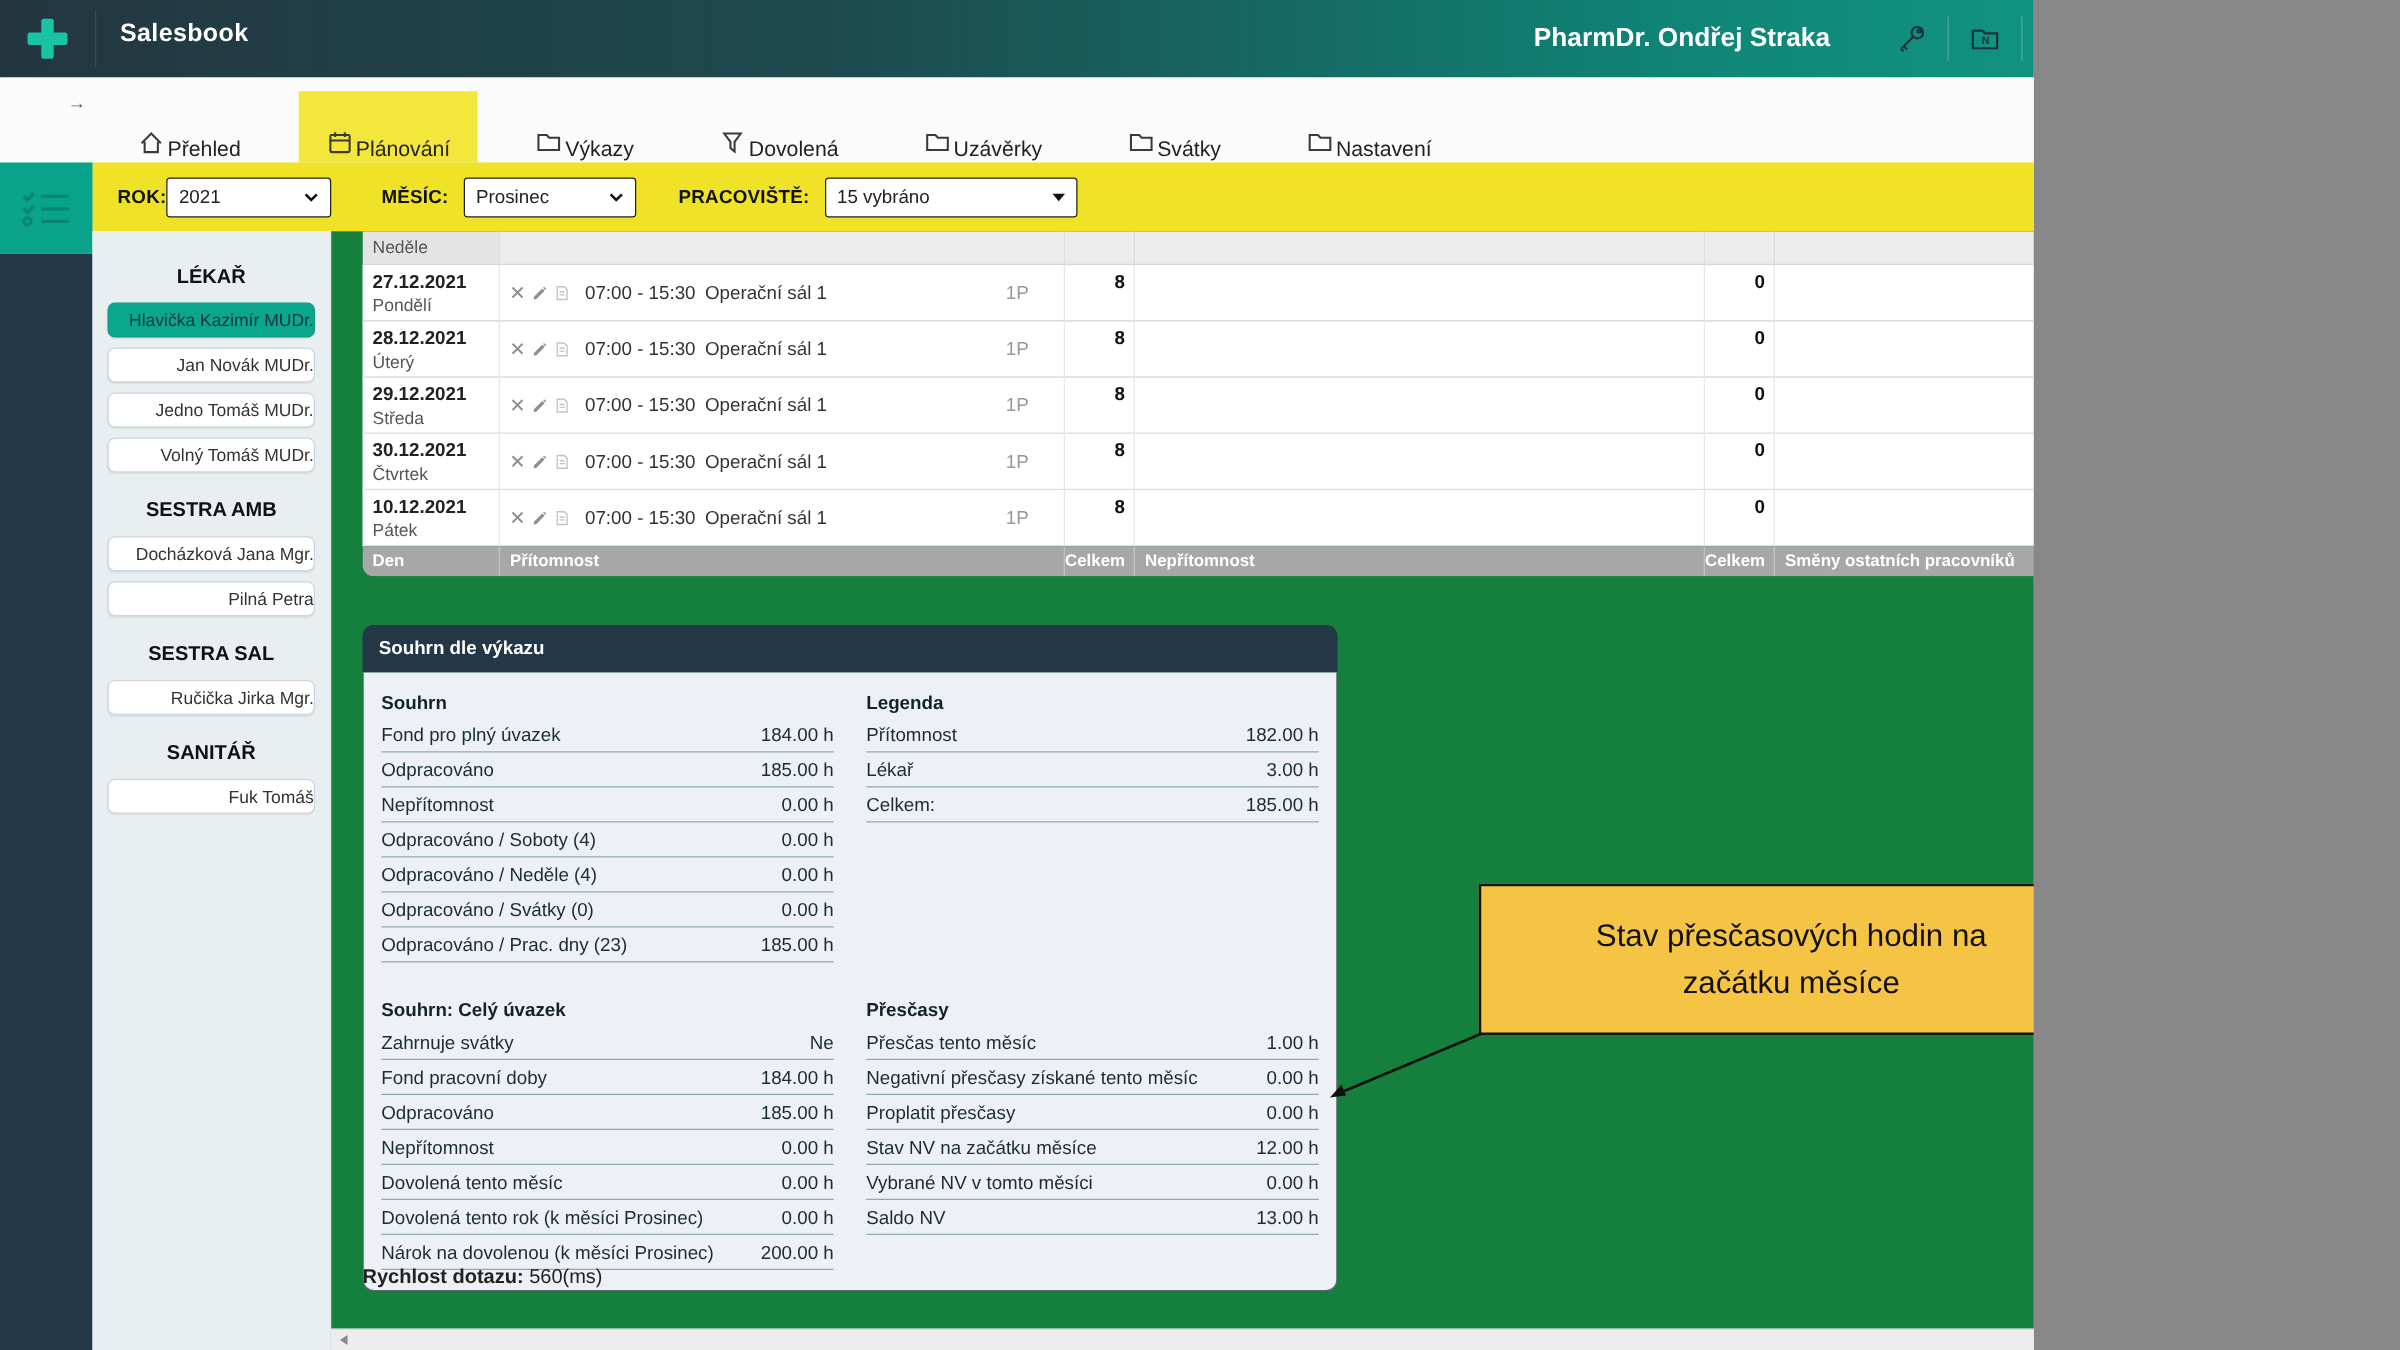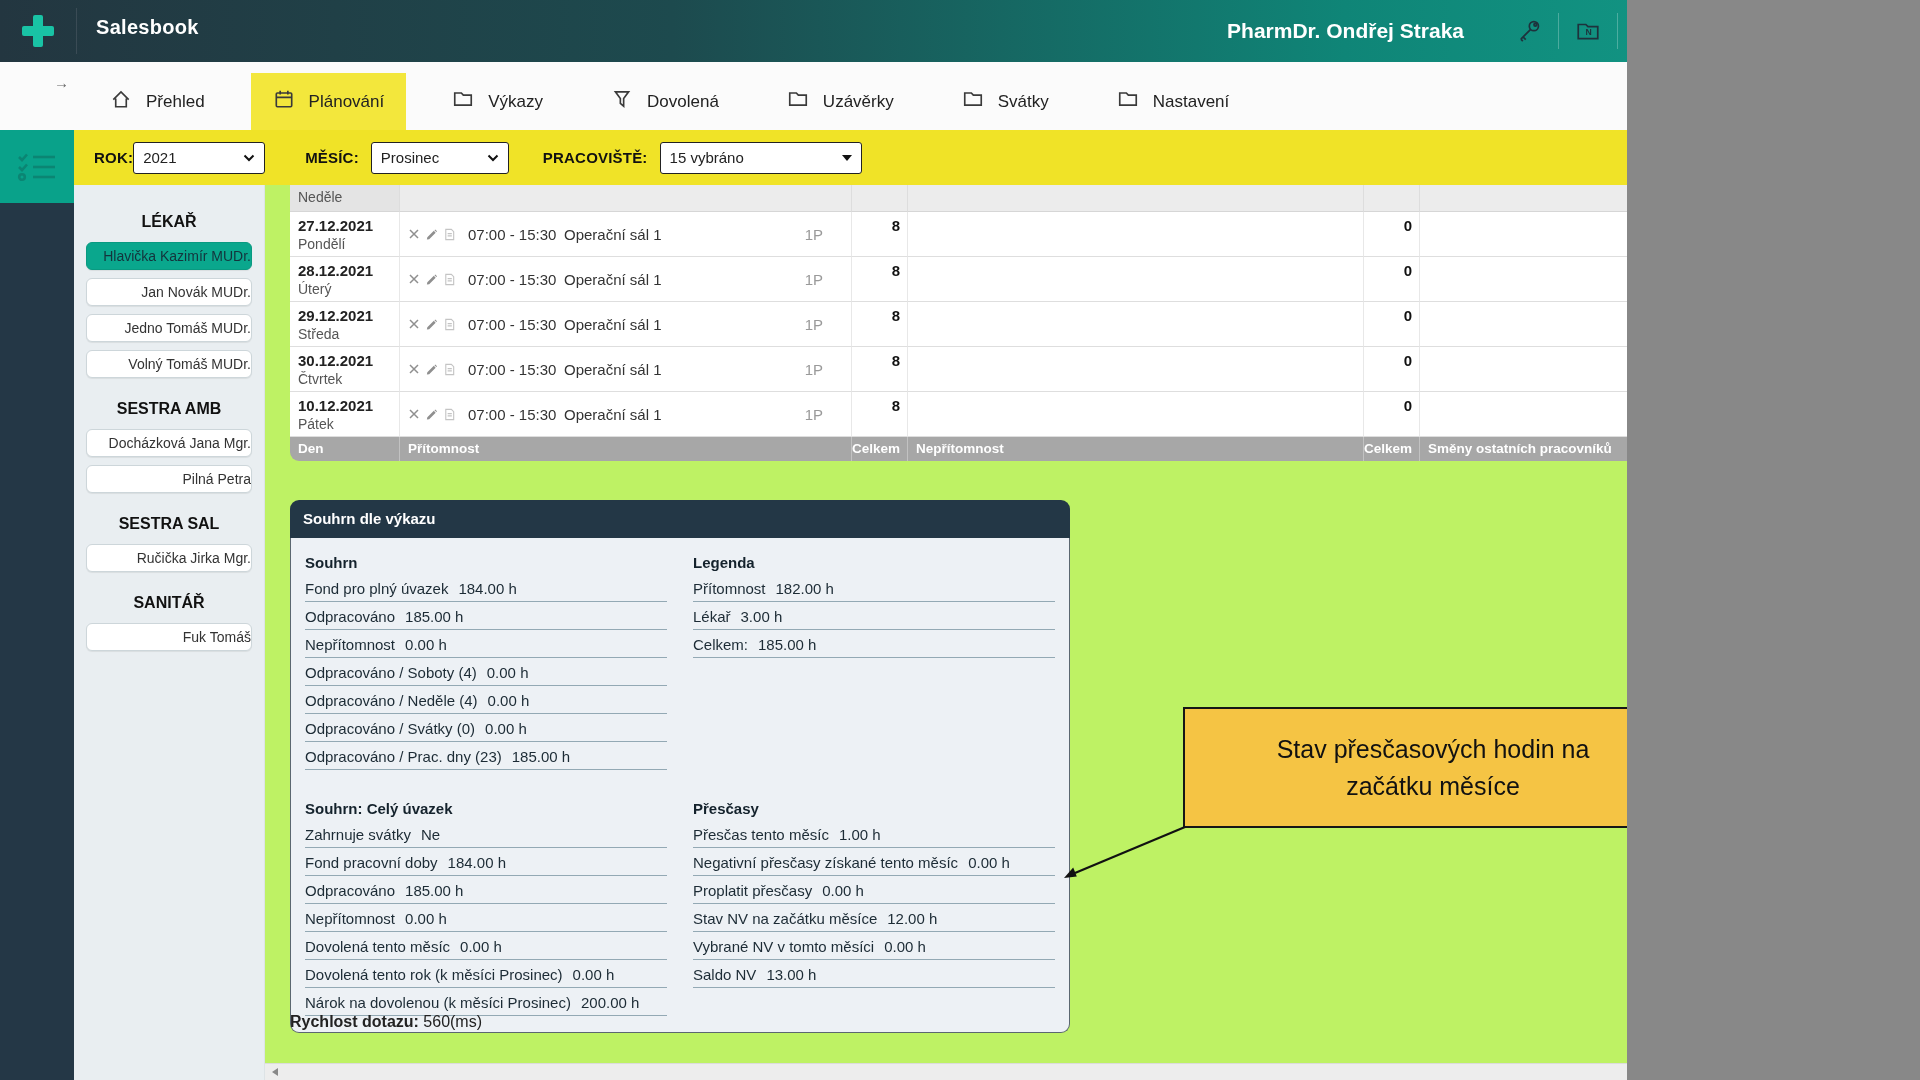--- a/index.html
+++ b/index.html
@@ -15,21 +15,21 @@
   #topbar-right{position:absolute;right:8px;top:0;height:62px;display:flex;align-items:center;}
   #user-name{color:#fff;font-size:21px;margin-right:36px;font-weight:bold;}
   .tb-icon{width:58px;height:62px;display:flex;align-items:center;justify-content:center;cursor:pointer;}
   .tb-icon svg{stroke:#1e323c;fill:none;stroke-width:1.6;}
   .tb-sep{width:1px;height:36px;background:rgba(255,255,255,.25);}
 
   
   #navrow{position:absolute;left:0;top:62px;width:1920px;height:68px;background:#fbfbfb;}
   #back-arrow{position:absolute;left:54px;top:12px;color:#666;font-size:15px;}
   #tabs{position:absolute;left:88px;top:11px;height:57px;display:flex;gap:24px;}
-  .tab{height:57px;display:flex;align-items:center;gap:14px;padding:0 22px;font-size:17px;color:#222;cursor:pointer;}
+  .tab{height:57px;display:flex;align-items:flex-end;gap:2px;padding:0 22px;font-size:17px;color:#222;cursor:pointer;}
   .tab svg{stroke:#3a3a3a;fill:none;stroke-width:1.5;}
   .tab.active{background:#f3e73c;}
 
   
   #filterbar{position:absolute;left:74px;top:130px;width:1846px;height:55px;background:#f0e327;
              display:flex;align-items:center;}
   .f-label{font-weight:bold;font-size:15px;color:#111;letter-spacing:.2px;}
   .f-select{background:#fff;border:1px solid #222;border-radius:3px;height:30px;display:flex;
             align-items:center;justify-content:space-between;padding:0 9px;font-size:15px;color:#222;cursor:pointer;}
   .f-select svg{stroke:#111;fill:none;stroke-width:2;}
@@ -46,21 +46,21 @@
   #sidebar{position:absolute;left:74px;top:185px;width:191px;height:895px;background:#e9eef1;
            border-right:1px solid #dde3e6;box-sizing:border-box;padding-top:2px;}
   .group-header{font-size:16px;font-weight:bold;color:#111;text-align:center;margin:22px 0 11px 0;}
   #sidebar .list{padding:0 12px;}
   .pill{height:26px;line-height:26px;background:#fff;border:1px solid #cdd6da;border-radius:6px;
         font-size:14px;color:#333;padding-left:10px;margin-bottom:8px;cursor:pointer;
         box-shadow:0 1px 1px rgba(0,0,0,.07);white-space:nowrap;overflow:hidden;text-align:right;}
   .pill.sel{background:#0aa78d;border-color:#099a81;color:#14333c;}
 
   
-  #main{position:absolute;left:265px;top:185px;width:1639px;height:878px;background:#bef264;}
+  #main{position:absolute;left:265px;top:185px;width:1639px;height:878px;background:#15803d;}
 
   
   #table{position:absolute;left:25px;top:0;width:1588px;}
   .tgrid{display:grid;grid-template-columns:110px 452px 56px 456px 56px 1fr;}
   .trow > div{background:#fff;border-right:1px solid #e8e8e8;border-bottom:1px solid #dedede;box-sizing:border-box;}
   .trow{height:45px;}
   .trow .datecell{padding:5px 0 0 8px;}
   .date-txt{font-size:15px;font-weight:bold;color:#222;line-height:18px;}
   .day-txt{font-size:14px;color:#555;line-height:18px;}
   .presence{display:flex;align-items:center;padding-left:8px;}
@@ -85,21 +85,21 @@
   #tfooter .pr{text-align:right;padding-right:16px;}
 
   
   #summary{position:absolute;left:25px;top:315px;width:780px;}
   #summary-header{height:38px;line-height:38px;background:#233746;color:#fff;font-size:15px;font-weight:bold;
                   padding-left:13px;border-radius:9px 9px 0 0;}
   #summary-body{background:#edf1f5;border:1px solid #5b6770;border-top:none;border-radius:0 0 9px 9px;
                 padding:10px 14px 16px 14px;display:grid;grid-template-columns:1fr 1fr;column-gap:26px;row-gap:24px;}
   .sec{align-self:start;}
   .sec-title{font-size:15px;font-weight:bold;color:#14222c;padding:6px 0 3px 0;}
-  .srow{display:flex;align-items:flex-end;padding:6px 0 4px 0;
+  .srow{display:flex;justify-content:space-between;align-items:flex-end;padding:6px 0 4px 0;
         border-bottom:1px solid #93a9b4;font-size:15px;color:#1c2b35;}
   .srow .sv{white-space:nowrap;padding-left:10px;}
 
   
   #status{position:absolute;left:25px;top:828px;font-size:16px;color:#222;}
   #status .b{font-weight:bold;}
 
   
   #annotation{position:absolute;left:1183px;top:707px;width:500px;height:121px;background:#f5c444;
               border:2px solid #161616;box-sizing:border-box;display:flex;align-items:center;justify-content:center;

